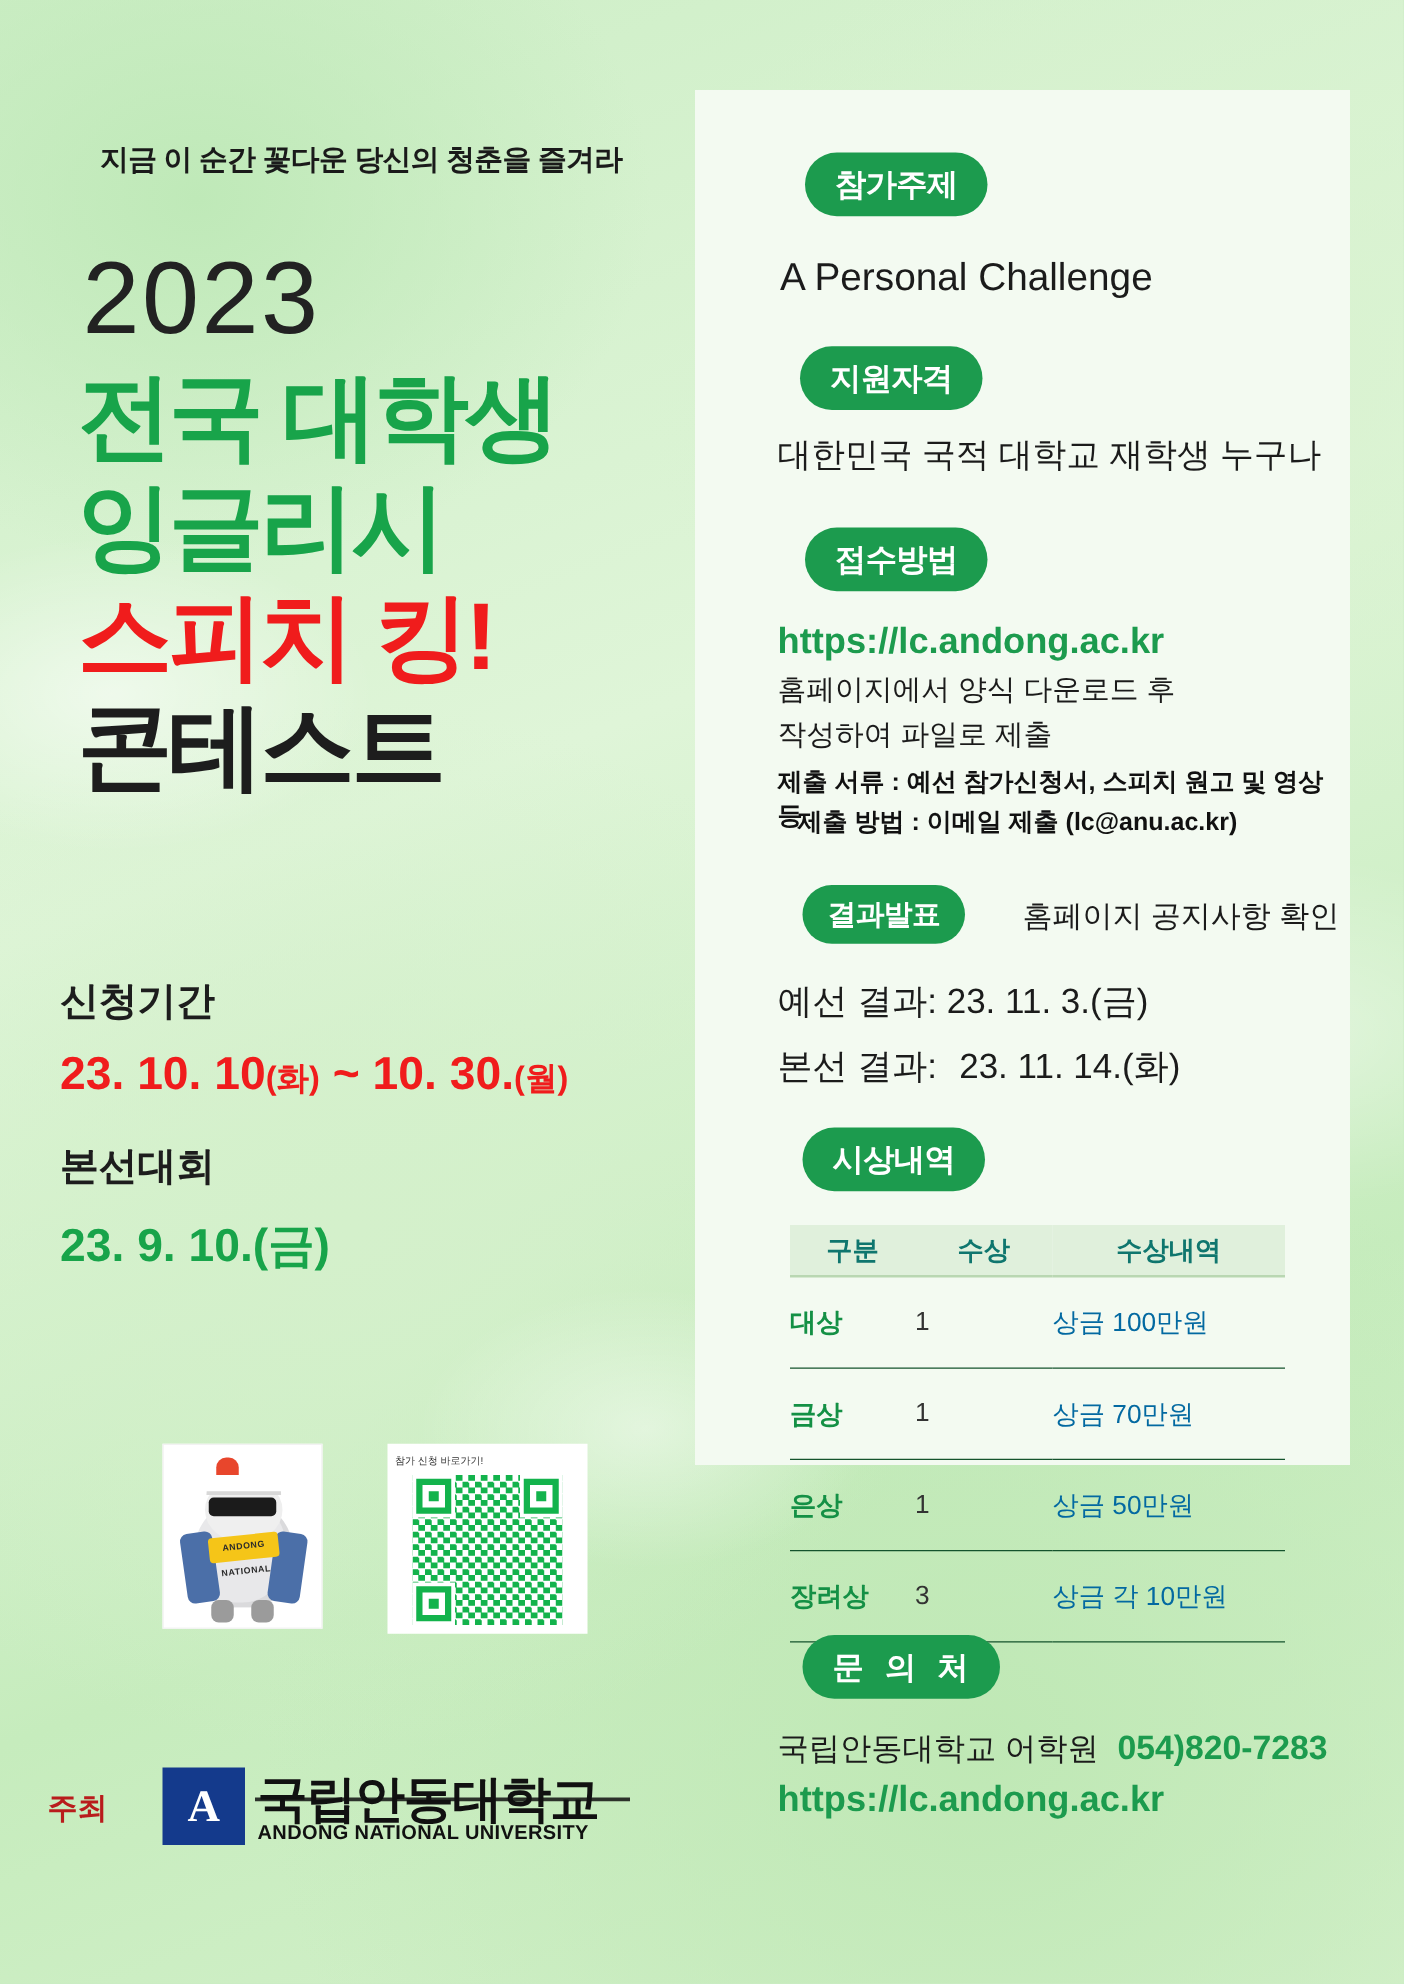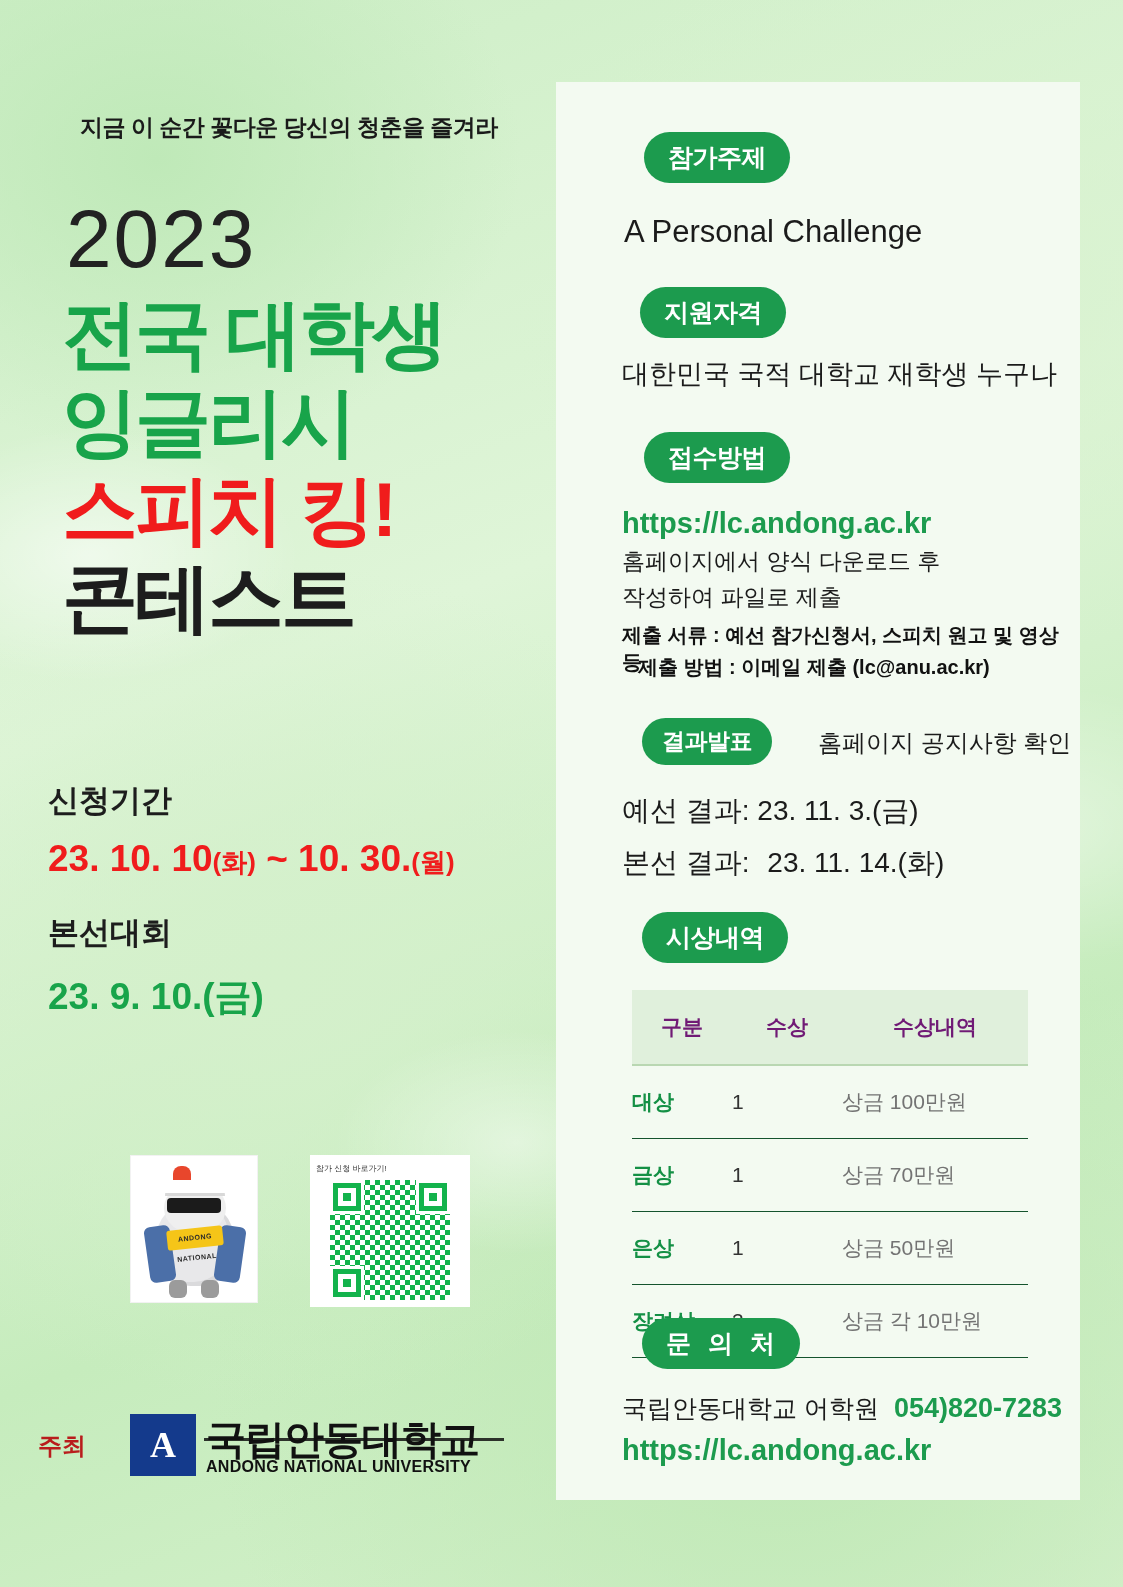--- a/index.html
+++ b/index.html
@@ -148,48 +148,48 @@
   .logo-en {
     position: absolute; left: 206px; top: 1458px;
     font-size: 16px; font-weight: 800; color: #111; letter-spacing: .3px;
   }
   .logo-strike {
     position: absolute; left: 204px; top: 1438px; width: 300px; height: 3px; background:#111; opacity:.85;
   }
 
   
   .panel {
-    position: absolute; left: 556px; top: 82px; width: 524px; height: 1418px;
+    position: absolute; left: 556px; top: 72px; width: 524px; height: 1100px;
     background: #f3faf1;
   }
   .pill {
     display: inline-block; background: #1c9b4e; color: #fff; font-weight: 800;
     border-radius: 999px; padding: 9px 24px; font-size: 25px; letter-spacing: -0.5px;
   }
   .pill.small { font-size: 23px; padding: 8px 20px; }
   .pill.spaced { letter-spacing: 5px; padding-right: 20px; }
 
   .p-row { position: absolute; }
   .body-text { font-size: 27px; color: #1b1b1b; }
   .body-strong { font-size: 23px; color: #111; font-weight: 700; }
   .link { color: #1c9b4e; font-weight: 700; }
 
   
   .tbl {
     position: absolute; left: 76px; top: 908px; width: 396px;
     border-collapse: collapse; font-size: 21px;
   }
   .tbl th {
-    background: #e0f0dc; color: #701a75; font-weight: 700; padding: 23px 0;
+    background: #e0f0dc; color: #0f766e; font-weight: 700; padding: 6px 0;
     border-bottom: 2px solid #b9d7b2; font-size: 21px;
   }
   .tbl td { padding: 22px 0; border-bottom: 1px solid #14532d; }
   .tbl td.cat { color: #149045; font-weight: 800; }
   .tbl td.num { color: #333; }
-  .tbl td.desc { color: #737373; }
+  .tbl td.desc { color: #0369a1; }
 </style>
 </head>
 <body>
 
 <div class="bg"></div>
 
 <div class="left">
 
   <div class="tagline">지금 이 순간 꽃다운 당신의 청춘을 즐겨라</div>
 

